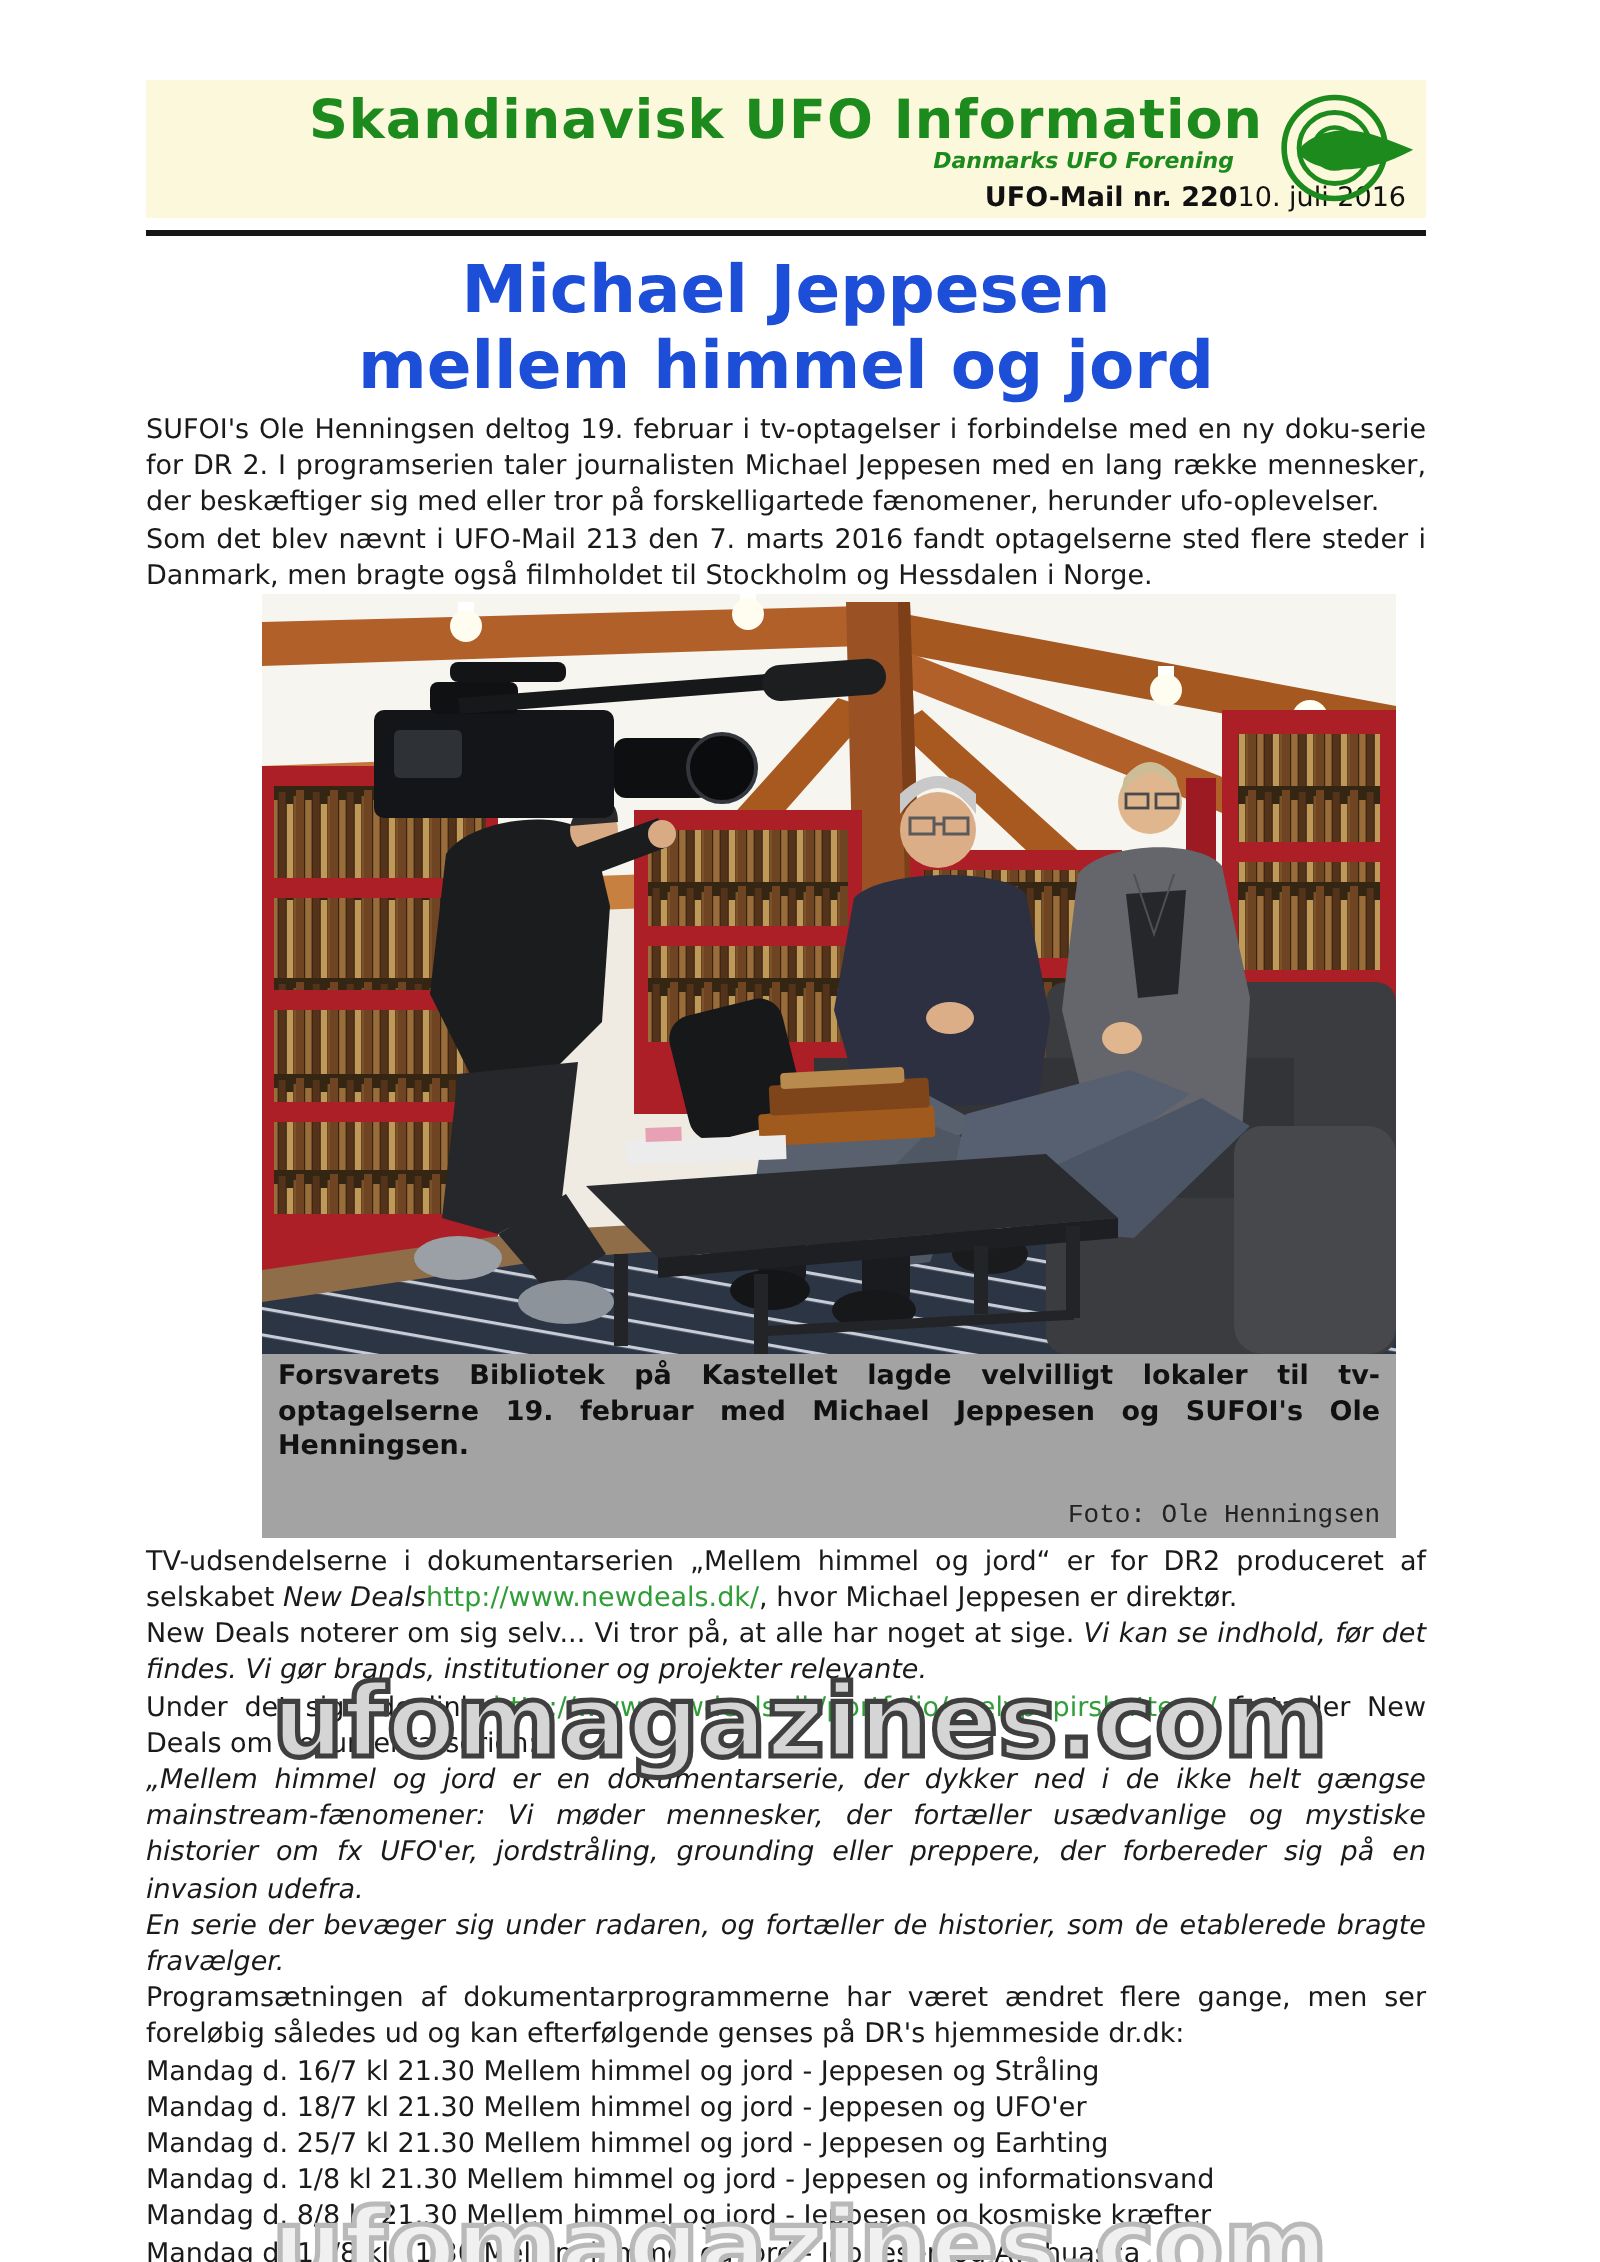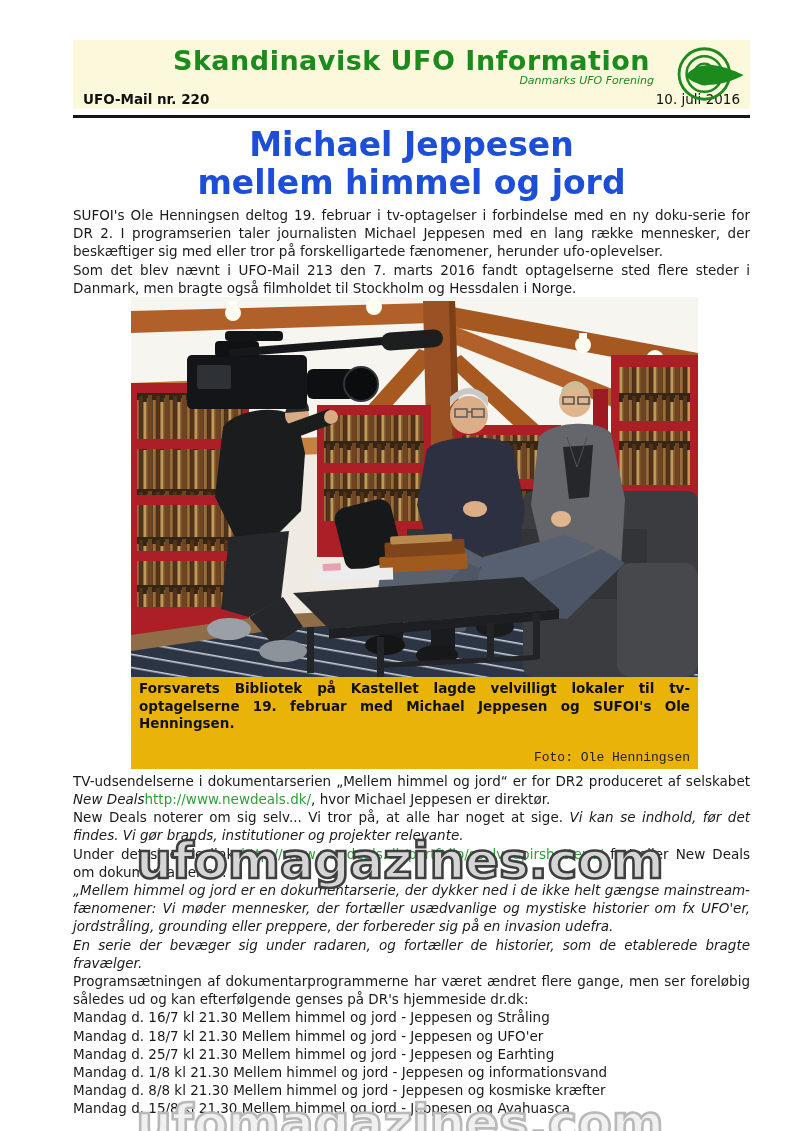--- a/index.html
+++ b/index.html
@@ -1,40 +1,40 @@
 <!DOCTYPE html>
 <html><head>
 <meta charset="utf-8">
 <style>
   html,body{margin:0;padding:0;background:#ffffff;}
   .page{
     position:relative;width:800px;height:1131px;overflow:hidden;background:#fff;
     font-family:"DejaVu Sans","Liberation Sans",sans-serif;color:#1a1a1a;
-    box-sizing:border-box;padding:40px 50px 0 73px;
+    box-sizing:border-box;padding:40px 87px 0 73px;
   }
   
   .masthead{position:relative;background:#fbf8dc;padding:5px 10px 2px;}
   .mast-title{text-align:center;font-size:27px;font-weight:bold;color:#1d8a1d;letter-spacing:.5px;}
-  .mast-sub{text-align:right;margin-right:86px;font-size:11px;font-style:italic;font-weight:normal;color:#1d8a1d;margin-top:-2px;}
+  .mast-sub{text-align:right;margin-right:86px;font-size:11px;font-style:italic;font-weight:bold;color:#1d8a1d;margin-top:-2px;}
   .logo{position:absolute;top:5px;right:4px;width:74px;height:58px;}
-  .mast-row{display:flex;justify-content:space-between;align-items:baseline;margin-top:4px;font-size:13.5px;}
+  .mast-row{display:flex;justify-content:flex-end;align-items:baseline;margin-top:4px;font-size:13.5px;}
   .issue{font-weight:bold;color:#111;}
   .date{color:#111;}
   .rule{border-top:3px solid #161616;margin-top:6px;height:0;}
   
   .title{margin:8px 0 4px;text-align:center;font-size:33px;line-height:38px;font-weight:bold;color:#1d4ed8;}
   .title .tl{display:block;}
   p{margin:0;font-size:13.5px;line-height:18.2px;}
   .just{text-align:justify;}
   .it{font-style:italic;}
   .link{color:#2f9e38;text-decoration:none;cursor:pointer;}
   
   .photo-wrap{margin:4px 0 0 58px;width:567px;}
   .photo{display:block;width:567px;height:380px;}
-  .capband{background:#eab308;padding:3px 8px 4px;box-sizing:border-box;width:567px;}
+  .capband{background:#a3a3a3;padding:3px 8px 4px;box-sizing:border-box;width:567px;}
   .cap{font-weight:bold;font-size:13.5px;line-height:17.6px;color:#111;}
   .credit{text-align:right;font-family:Liberation Mono, monospace;font-size:13px;color:#222;margin-top:17px;}
   .bodytext{margin-top:3px;}
   .schedule div{font-size:13.5px;line-height:18.2px;}
   
   .wm{
     position:absolute;left:50%;transform:translateX(-50%);white-space:nowrap;
     font-family:"DejaVu Sans",sans-serif;font-weight:bold;font-size:50px;
     color:rgba(255,255,255,.78);
     -webkit-text-stroke:2.6px #3f3f3f;

